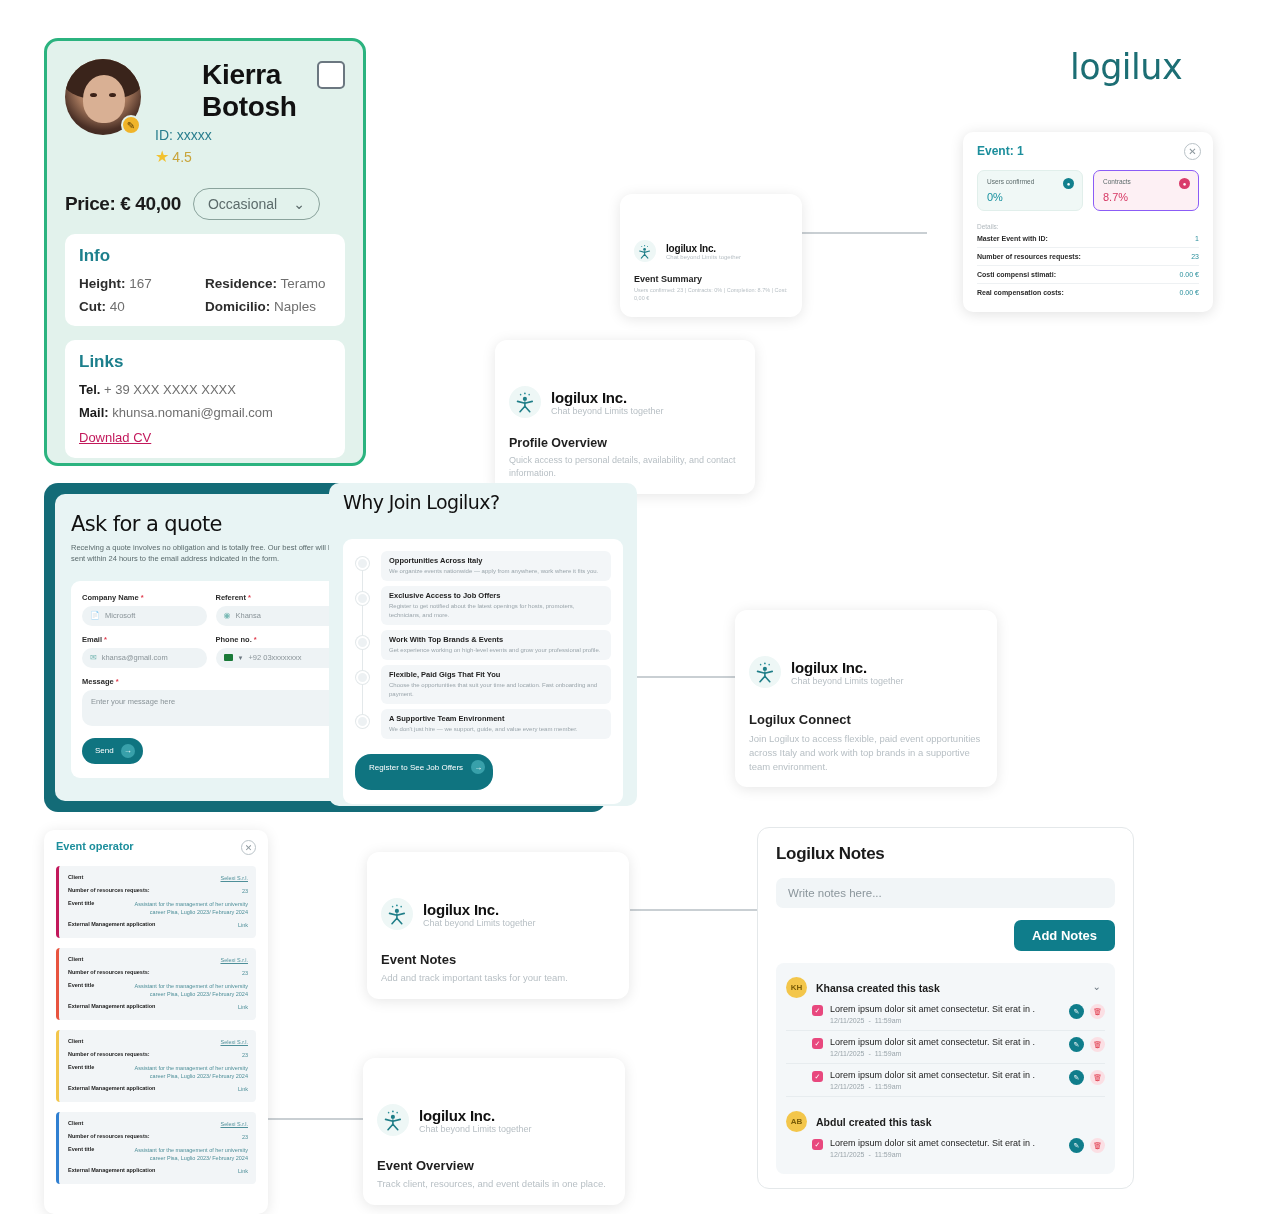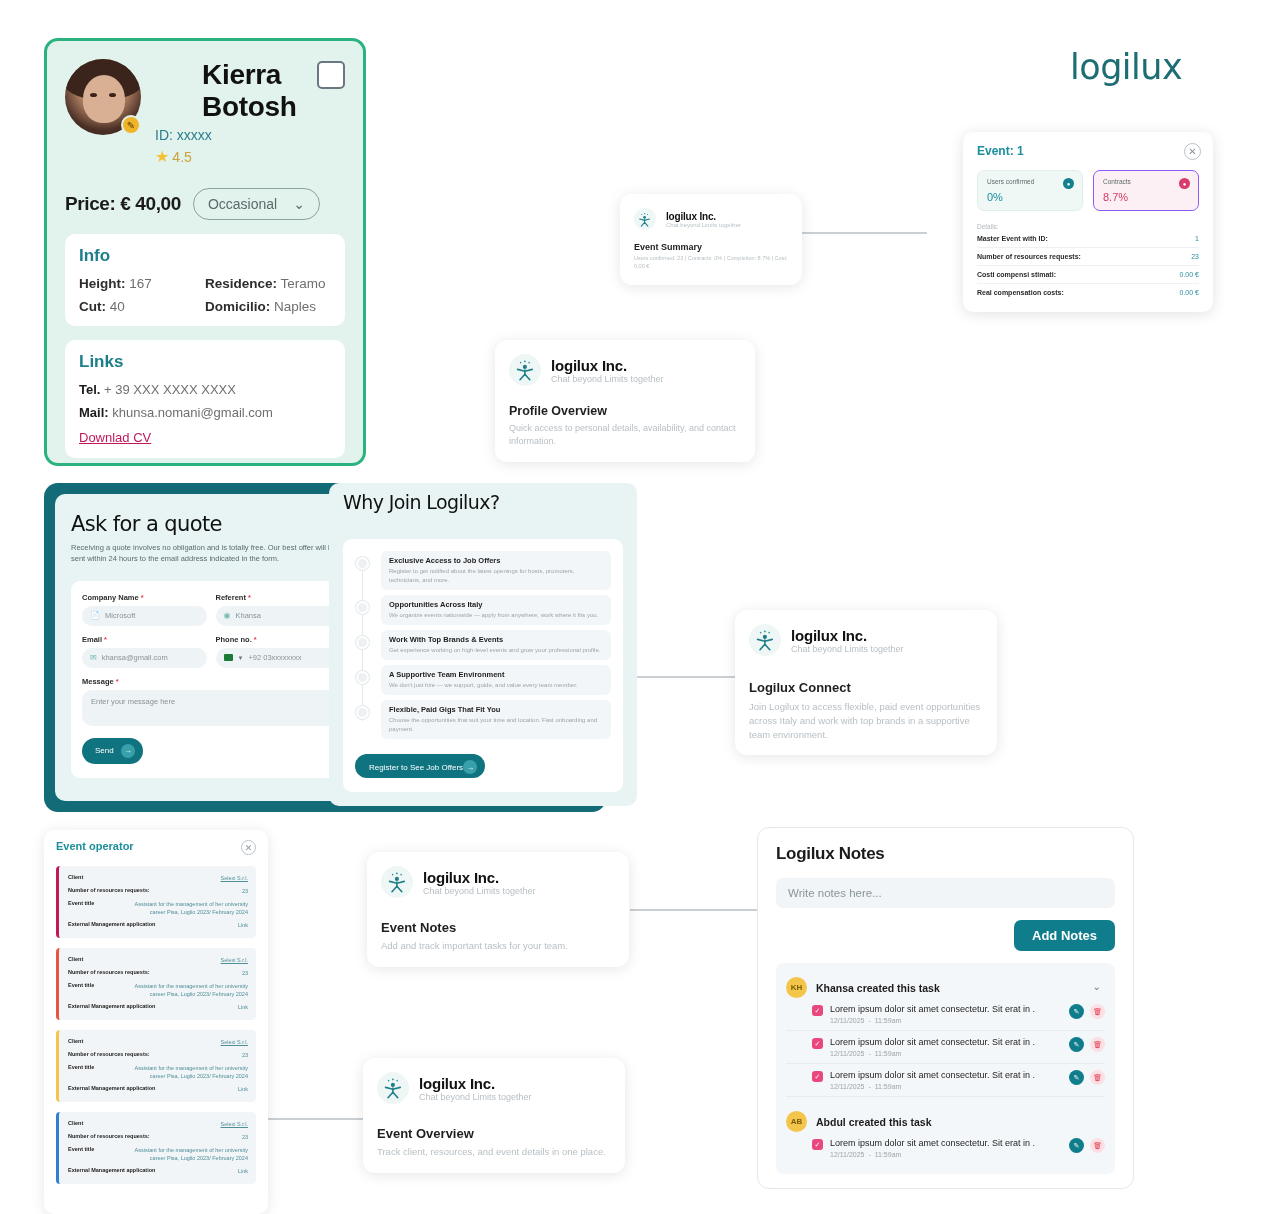--- a/index.html
+++ b/index.html
@@ -57,21 +57,21 @@
   .info-grid b { font-weight: 700; color: #2d2d2d; }
   .info-grid span { color: #6f6f6f; }
   .link-line { font-size: 13px; margin-bottom: 8px; }
   .link-line b { font-weight: 700; }
   .link-line span { color: #6f6f6f; }
   #download-cv { font-size: 13px; color: #c2185b; text-decoration: underline; }
 
   
   .lx-card { background: #fff; border-radius: 12px;
     box-shadow: 0 2px 14px rgba(0,0,0,0.10); padding: 14px; }
-  .lx-head { display: flex; align-items: center; gap: 10px; }
+  .lx-head { display: flex; align-items: center; gap: 10px; margin-top: 32px; }
   .lx-mark { border-radius: 50%; background: #eef7f6; flex: none;
     display: flex; align-items: center; justify-content: center; }
   .lx-name { font-weight: 700; color: #111; letter-spacing: -0.2px; }
   .lx-tag { color: #b7bfc4; }
   .lx-body-title { font-weight: 600; color: #1f1f1f; }
   .lx-body-sub { color: #b7bfc4; line-height: 1.45; }
 
   #card-event-summary { left: 620px; top: 194px; width: 182px; }
   #card-event-summary .lx-mark { width: 22px; height: 22px; }
   #card-event-summary .lx-name { font-size: 10px; }
@@ -161,21 +161,21 @@
   #why-inner { background: #fff; border-radius: 9px; margin-top: 20px; padding: 12px 12px 14px;
     position: relative; }
   .why-list { position: relative; padding-left: 26px; }
   .why-line { position: absolute; left: 7px; top: 10px; bottom: 18px; width: 1px; background: #e3e8ea; }
   .why-item { background: #f3f6f8; border-radius: 6px; padding: 5px 8px; margin-bottom: 5px; position: relative; }
   .why-bullet { position: absolute; left: -25px; top: 6px; width: 13px; height: 13px; border-radius: 50%;
     background: #edf1f3; border: 2px solid #fff; box-shadow: 0 0 0 1px #e3e8ea; }
   .why-h { font-size: 7.5px; font-weight: 700; color: #1d1d1d; }
   .why-p { font-size: 6px; color: #9aa5ab; margin-top: 2px; line-height: 1.5; }
   #register-button { margin-top: 10px; background: #0f7480; color: #fff; border-radius: 16px;
-    padding: 6px 8px 4px 14px; font-size: 8px; display: inline-flex; align-items: center; }
+    padding: 6px 8px 16px 14px; font-size: 8px; display: inline-flex; align-items: center; gap: 8px; }
   #register-button .circ { width: 14px; height: 14px; border-radius: 50%; background: #38a0aa;
     display: flex; align-items: center; justify-content: center; font-size: 8px; }
 
   
   #event-operator-panel { left: 44px; top: 830px; width: 224px; height: 384px;
     background: #fff; border-radius: 10px; box-shadow: 0 2px 14px rgba(0,0,0,0.10);
     padding: 10px 12px; overflow: hidden; }
   #event-operator-title { color: #1c8e9c; font-size: 11px; font-weight: 600; }
   #event-operator-close { position: absolute; right: 12px; top: 10px; width: 15px; height: 15px;
     border: 1px solid #b9c2c7; border-radius: 50%; color: #8b969c; font-size: 9px;
@@ -486,42 +486,42 @@
     </div>
   </div>
 
   <div id="why-card">
     <div id="why-title">Why Join Logilux?</div>
     <div id="why-inner">
       <div class="why-list">
         <div class="why-line"></div>
         <div class="why-item">
           <div class="why-bullet"></div>
+          <div class="why-h">Opportunities Across Italy</div>
+          <div class="why-p">We organize events nationwide — apply from anywhere, work where it fits you.</div>
+        </div>
+        <div class="why-item">
+          <div class="why-bullet"></div>
           <div class="why-h">Exclusive Access to Job Offers</div>
           <div class="why-p">Register to get notified about the latest openings for hosts, promoters, technicians, and more.</div>
-        </div>
-        <div class="why-item">
-          <div class="why-bullet"></div>
-          <div class="why-h">Opportunities Across Italy</div>
-          <div class="why-p">We organize events nationwide — apply from anywhere, work where it fits you.</div>
         </div>
         <div class="why-item">
           <div class="why-bullet"></div>
           <div class="why-h">Work With Top Brands &amp; Events</div>
           <div class="why-p">Get experience working on high-level events and grow your professional profile.</div>
         </div>
         <div class="why-item">
           <div class="why-bullet"></div>
+          <div class="why-h">Flexible, Paid Gigs That Fit You</div>
+          <div class="why-p">Choose the opportunities that suit your time and location. Fast onboarding and payment.</div>
+        </div>
+        <div class="why-item">
+          <div class="why-bullet"></div>
           <div class="why-h">A Supportive Team Environment</div>
           <div class="why-p">We don't just hire — we support, guide, and value every team member.</div>
-        </div>
-        <div class="why-item">
-          <div class="why-bullet"></div>
-          <div class="why-h">Flexible, Paid Gigs That Fit You</div>
-          <div class="why-p">Choose the opportunities that suit your time and location. Fast onboarding and payment.</div>
         </div>
       </div>
       <div id="register-button">
         <span>Register to See Job Offers</span>
         <span class="circ">→</span>
       </div>
     </div>
   </div>
 </div>
 

